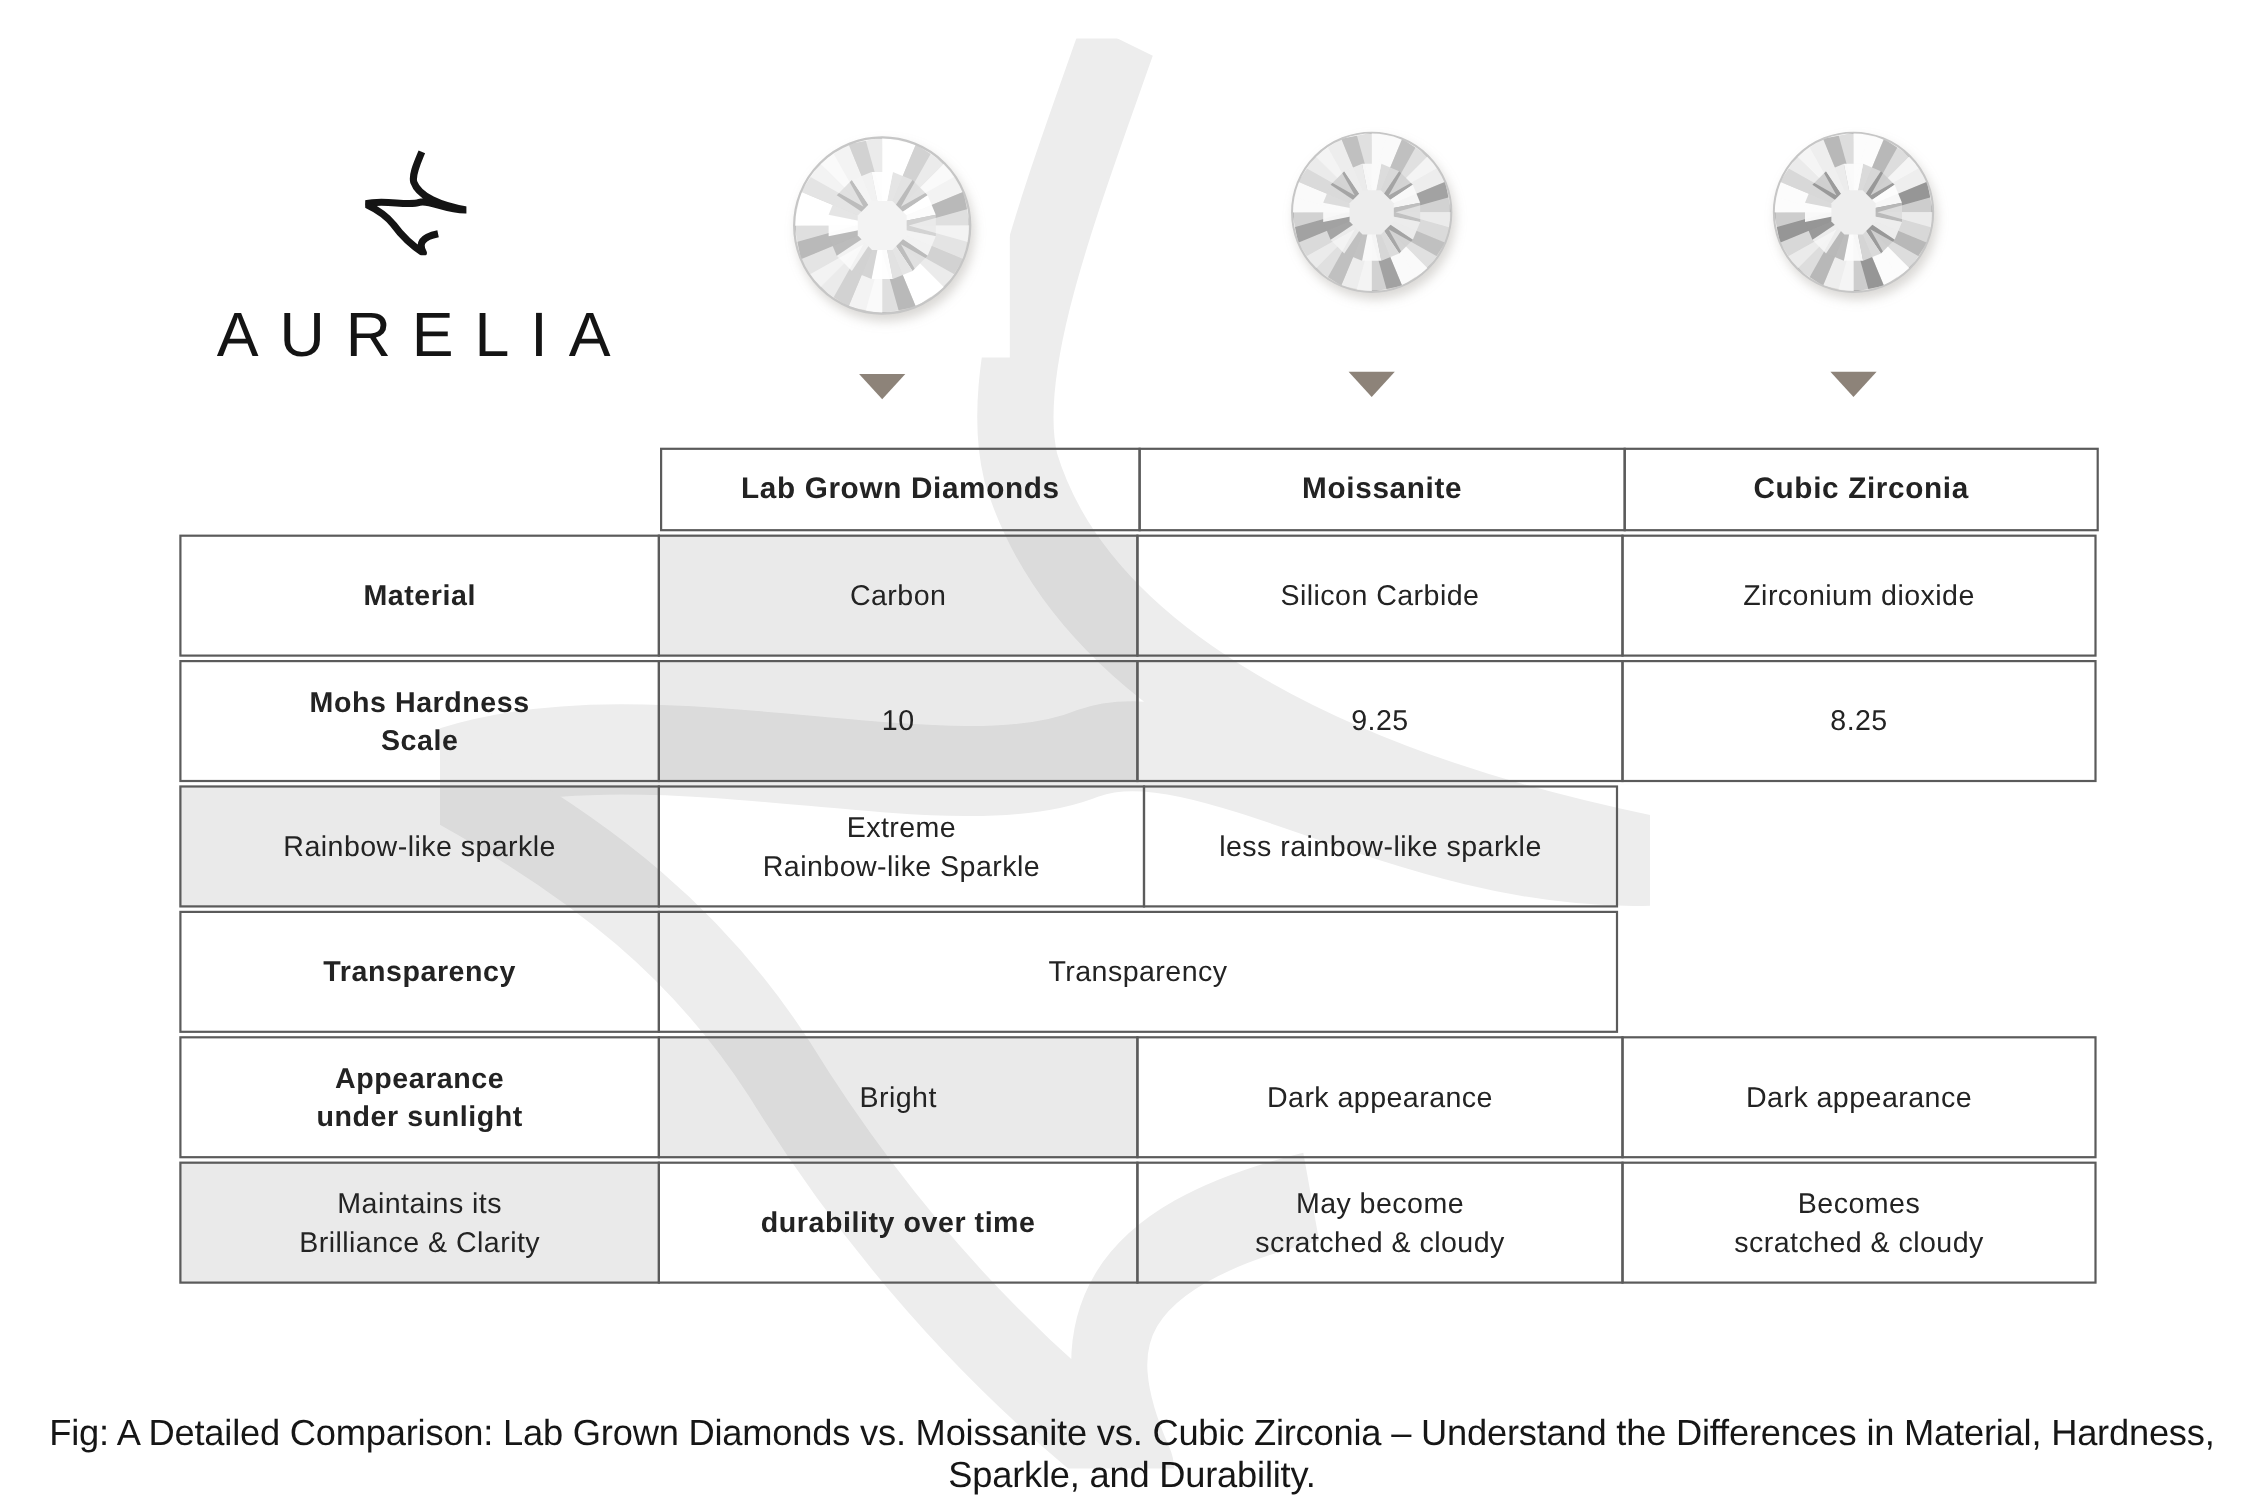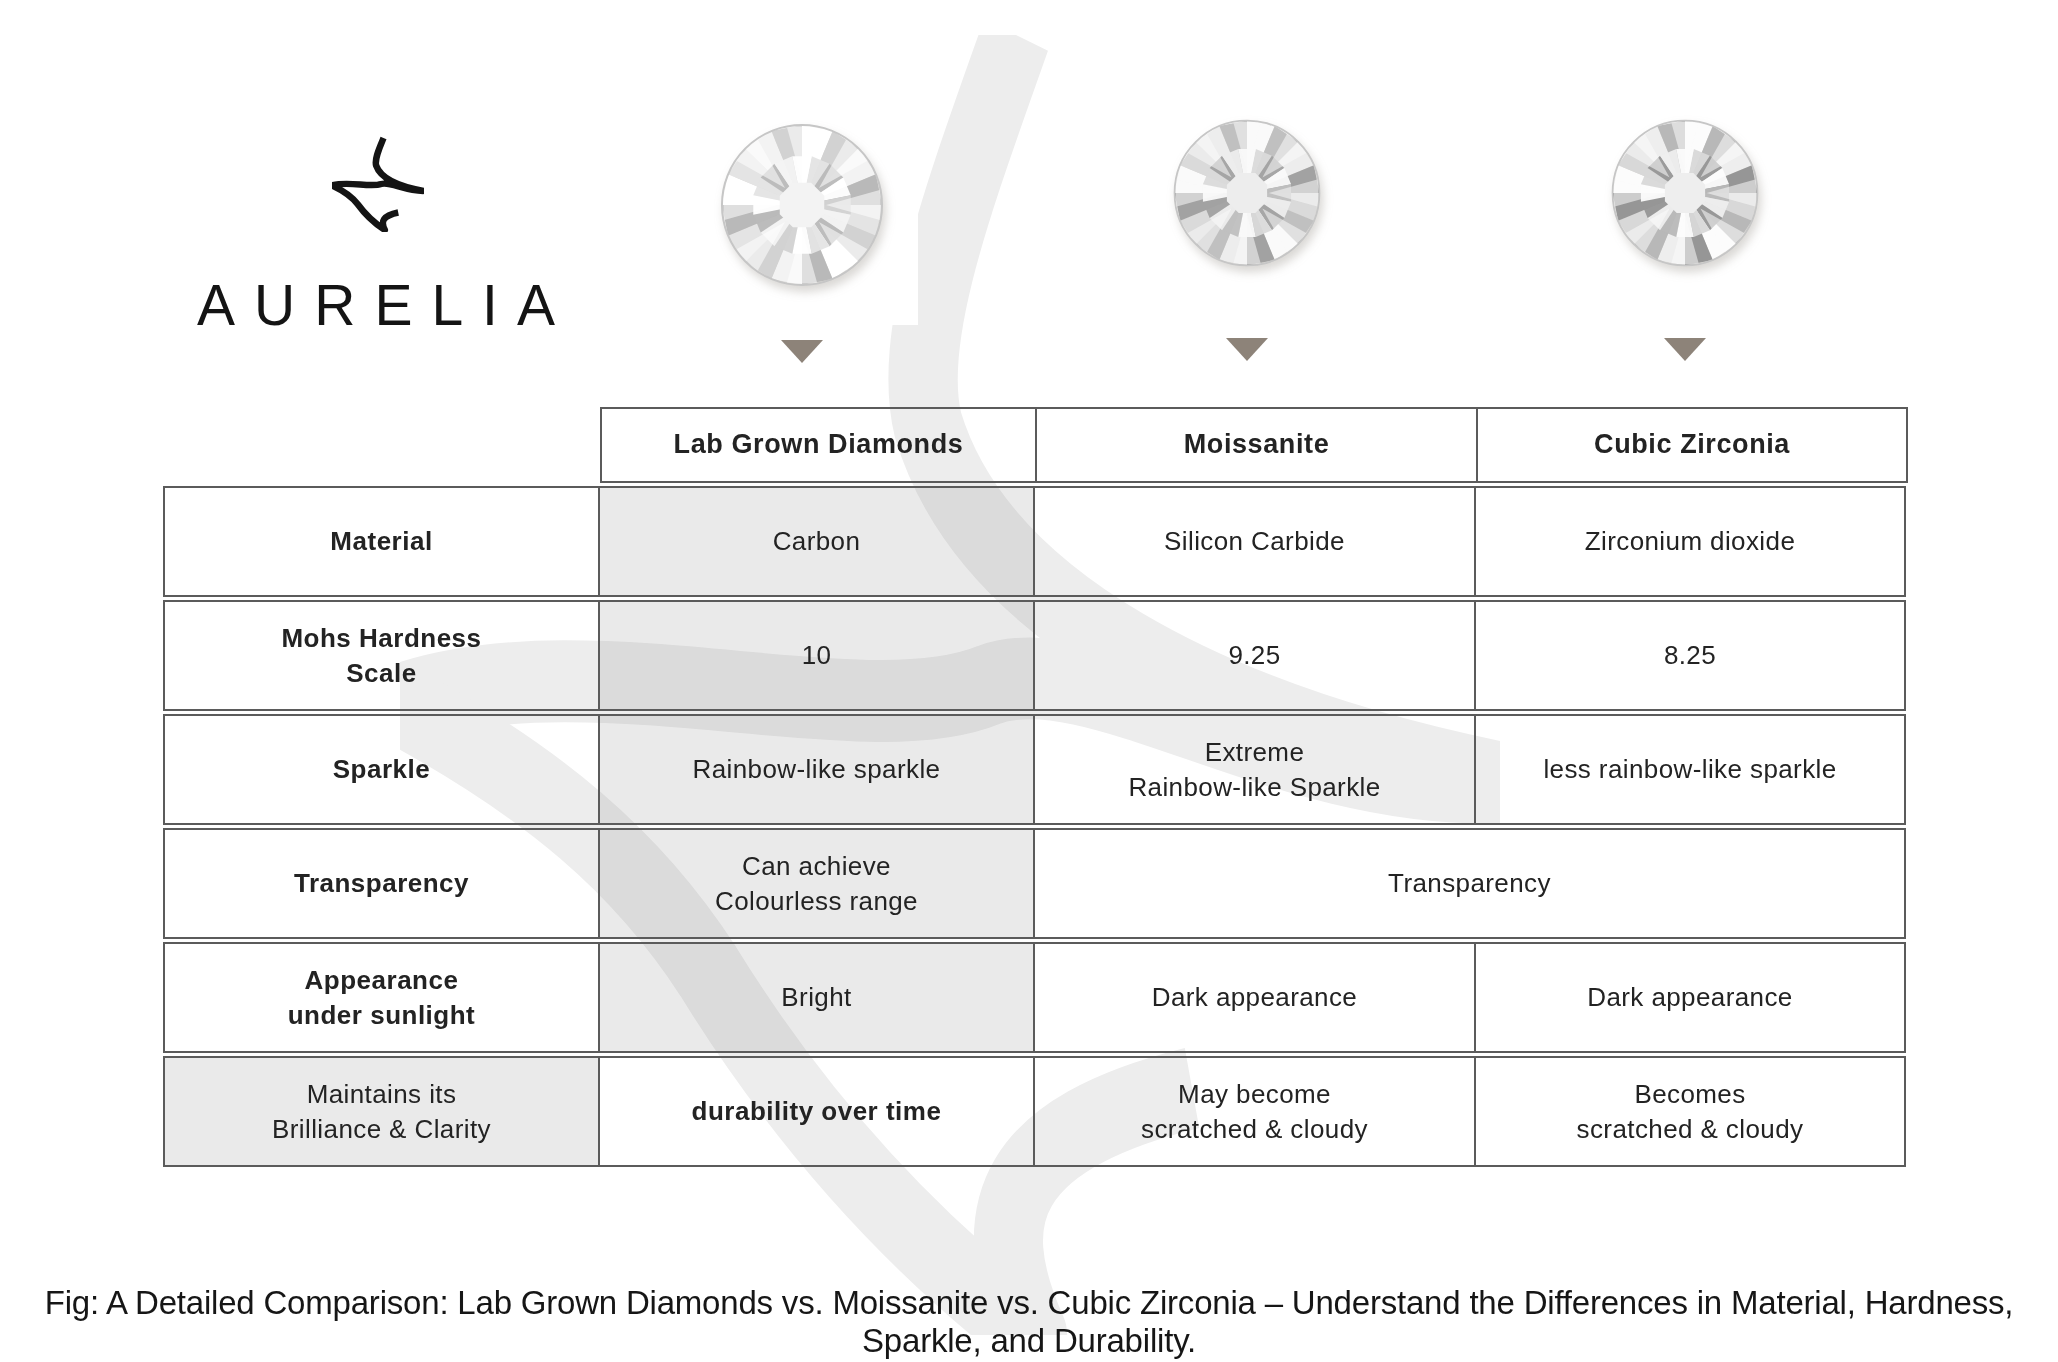--- a/index.html
+++ b/index.html
@@ -224,31 +224,28 @@
 
     <div class="trow data">
       <div class="cell c0 label">Mohs Hardness
 Scale</div>
       <div class="cell c1 hl">10</div>
       <div class="cell c2">9.25</div>
       <div class="cell c3">8.25</div>
     </div>
 
     <div class="trow data">
-      <div class="cell c0 label">Sparkle</div>
       <div class="cell c1 hl">Rainbow-like sparkle</div>
       <div class="cell c2">Extreme
 Rainbow-like Sparkle</div>
       <div class="cell c3">less rainbow-like sparkle</div>
     </div>
 
     <div class="trow data">
       <div class="cell c0 label">Transparency</div>
-      <div class="cell c1 hl">Can achieve
-Colourless range</div>
       <div class="cell cmerge">Transparency</div>
     </div>
 
     <div class="trow data">
       <div class="cell c0 label">Appearance
 under sunlight</div>
       <div class="cell c1 hl">Bright</div>
       <div class="cell c2">Dark appearance</div>
       <div class="cell c3">Dark appearance</div>
     </div>

